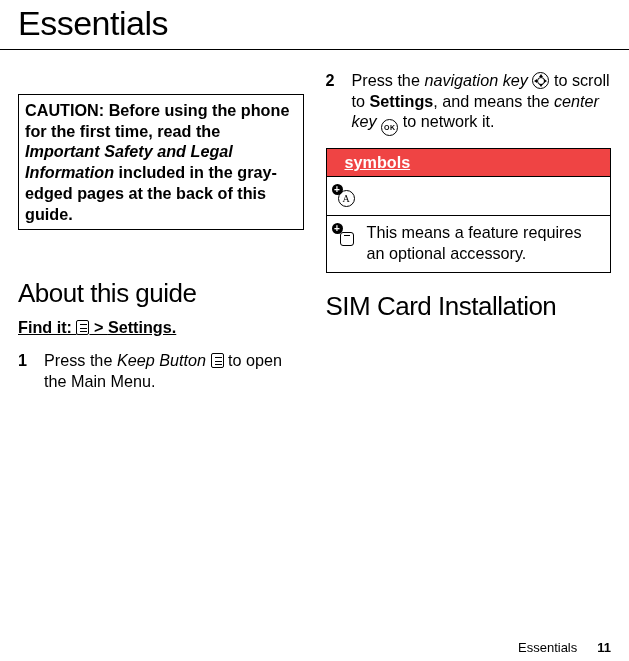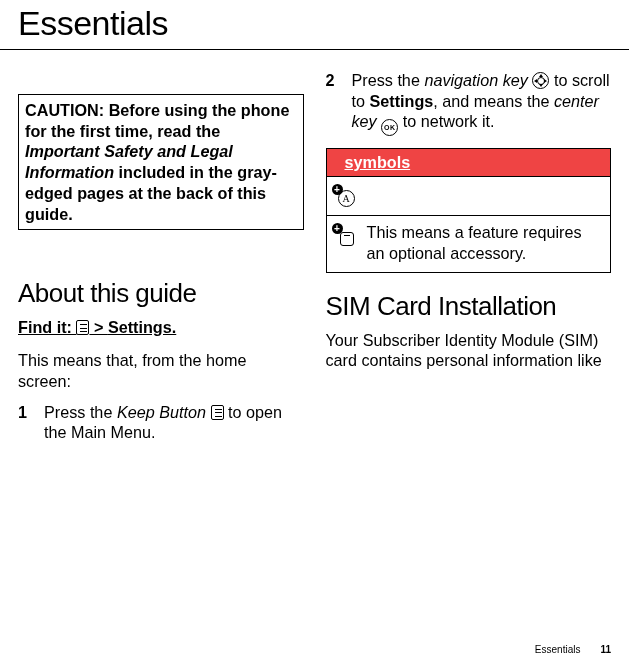--- a/index.html
+++ b/index.html
@@ -143,21 +143,21 @@
     width:14px;height:14px;border:1.4px solid #000;border-radius:3px;
     position:absolute;right:1px;bottom:0;
   }
   .icon-acc .body::after{
     content:"";position:absolute;left:3px;right:3px;top:2px;height:1.2px;background:#000;
   }
   .caution-inline { font-weight:400; }
   .footer {
     position:absolute;
     bottom:6px; right:18px;
-    font-size:10px;
+    font-size:13px;
   }
   .footer .sect { margin-right:20px; }
   .footer .pg { font-weight:bold; }
 </style>
 </head>
 <body>
 
 <h1 class="page-title">Essentials</h1>
 <hr class="title-rule">
 
@@ -169,21 +169,20 @@
       <span class="lead">CAUTION: </span><span class="lead">Before using the phone for the first time, read the </span><span class="ital">Important Safety and Legal Information</span><span class="lead"> included in the gray-edged pages at the back of this guide.</span>
     </div>
 
     <h2 class="h2">About this guide</h2>
 
 
     <p class="findit">
       <span class="findit-lead">Find it: </span><span class="menu-glyph"></span><span class="findit-lead"> &gt; </span><span class="findit-lead">Settings.</span>
     </p>
 
-    <p class="para">This means that, from the home screen:</p>
 
     <div class="step">
       <div class="step-num">1</div>
       <div class="step-body">
         <span>Press the </span><span class="ital">Keep Button</span> <span class="menu-glyph"></span><span> to open the Main Menu.</span>
       </div>
     </div>
 
   </div>
 
@@ -214,20 +213,19 @@
           </span>
         </div>
         <div class="sym-text">This means a feature requires an optional accessory.</div>
       </div>
     </div>
 
     <h2 class="h2">SIM Card Installation</h2>
 
     <style></style>
 
-    <p class="para">Your Subscriber Identity Module (SIM) card contains personal information like</p>
 
   </div>
 </div>
 
 <div class="footer">
   <span class="sect">Essentials</span><span class="pg">11</span>
 </div>
 
 </body></html>

